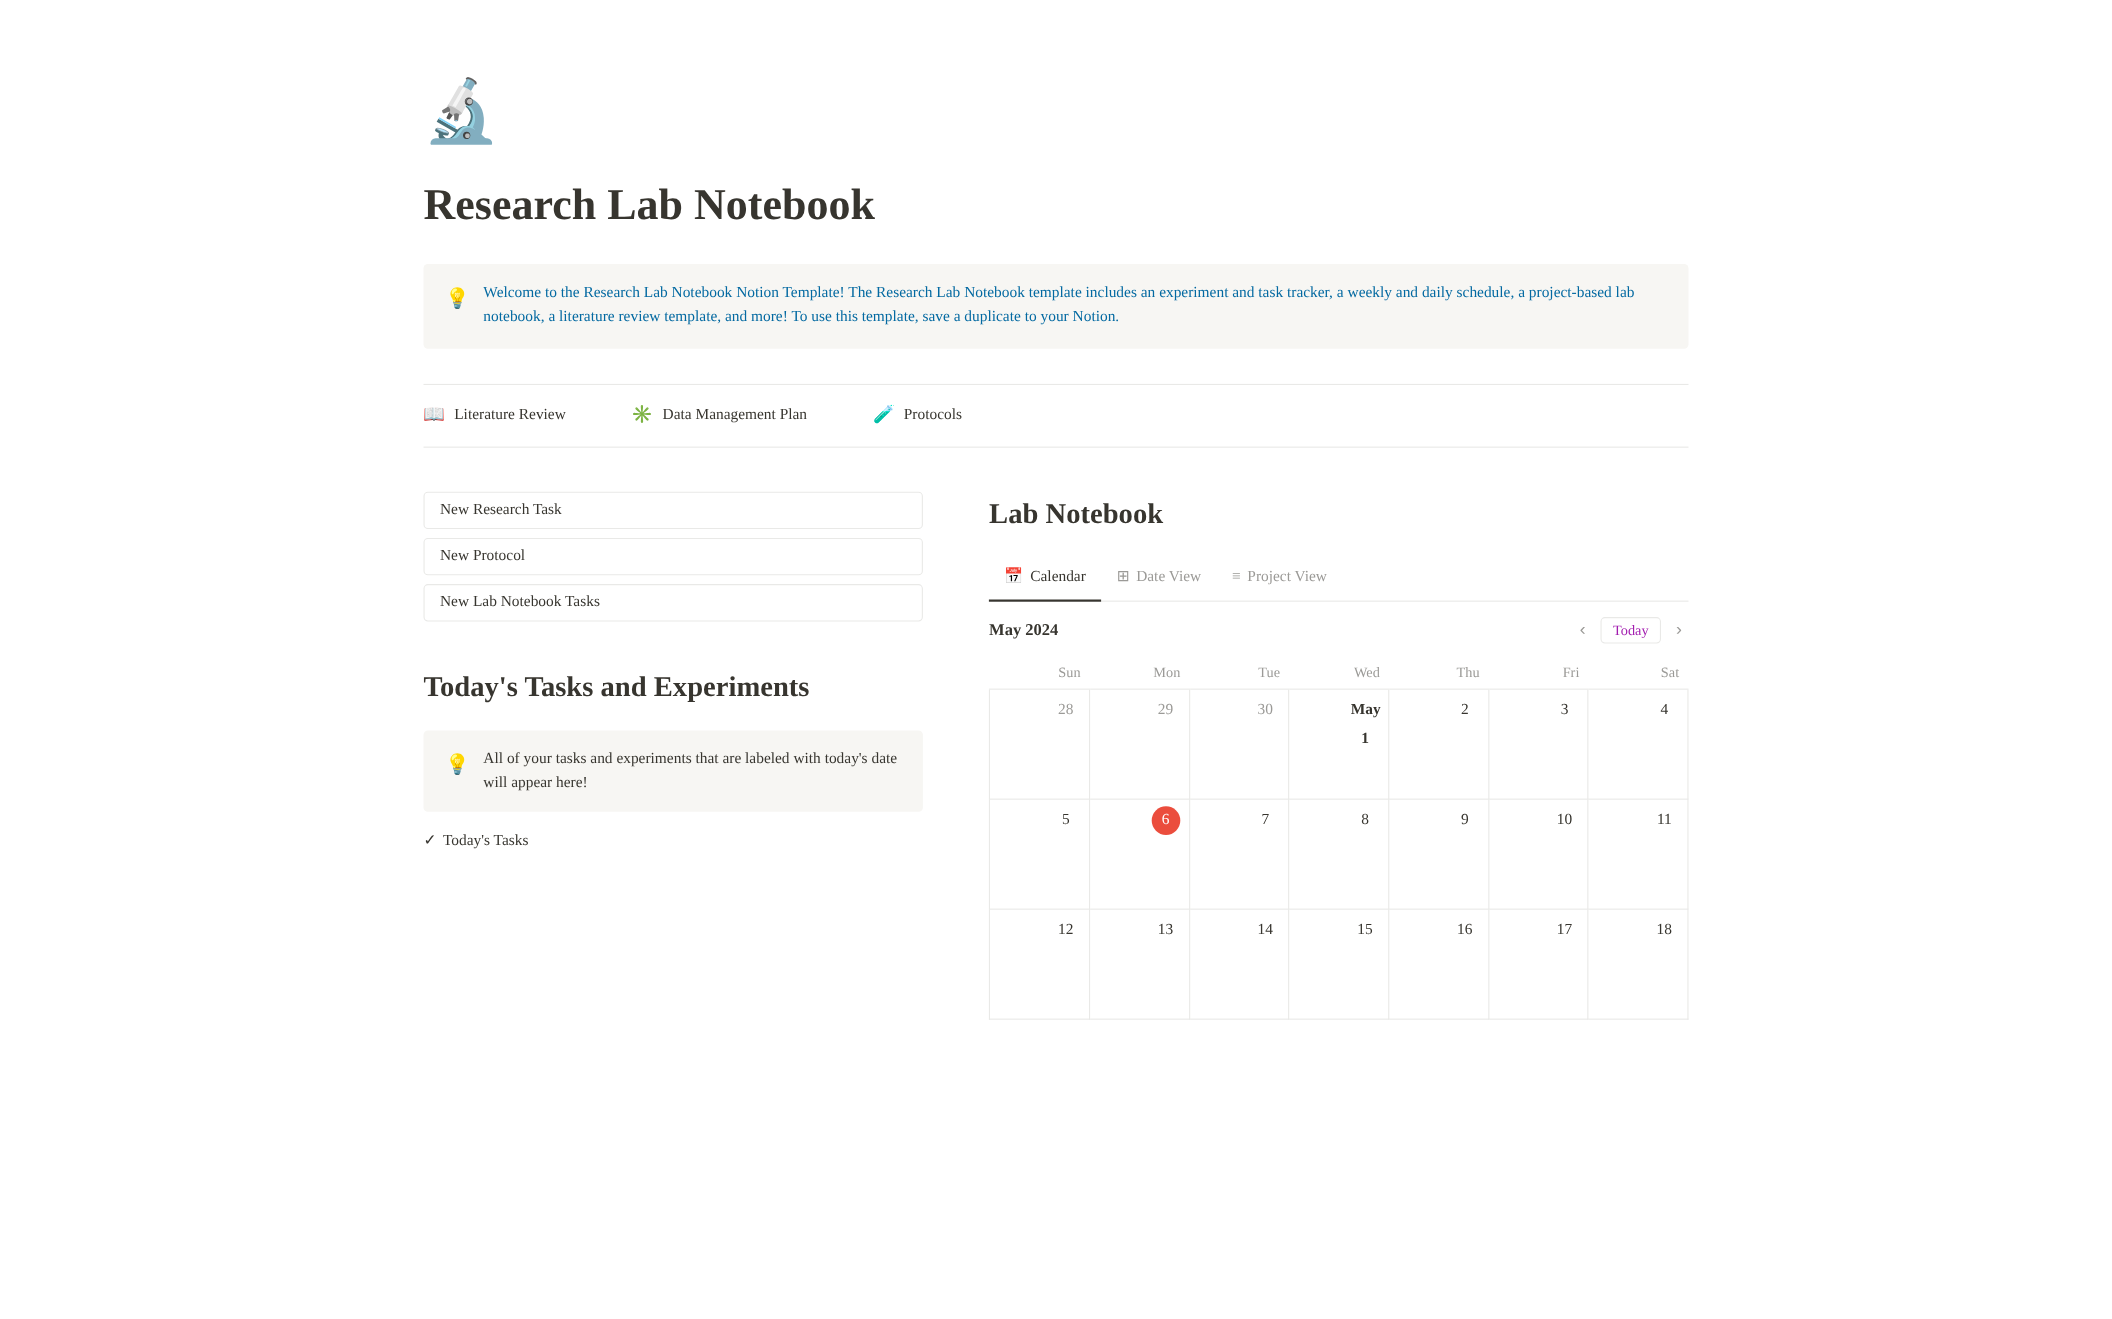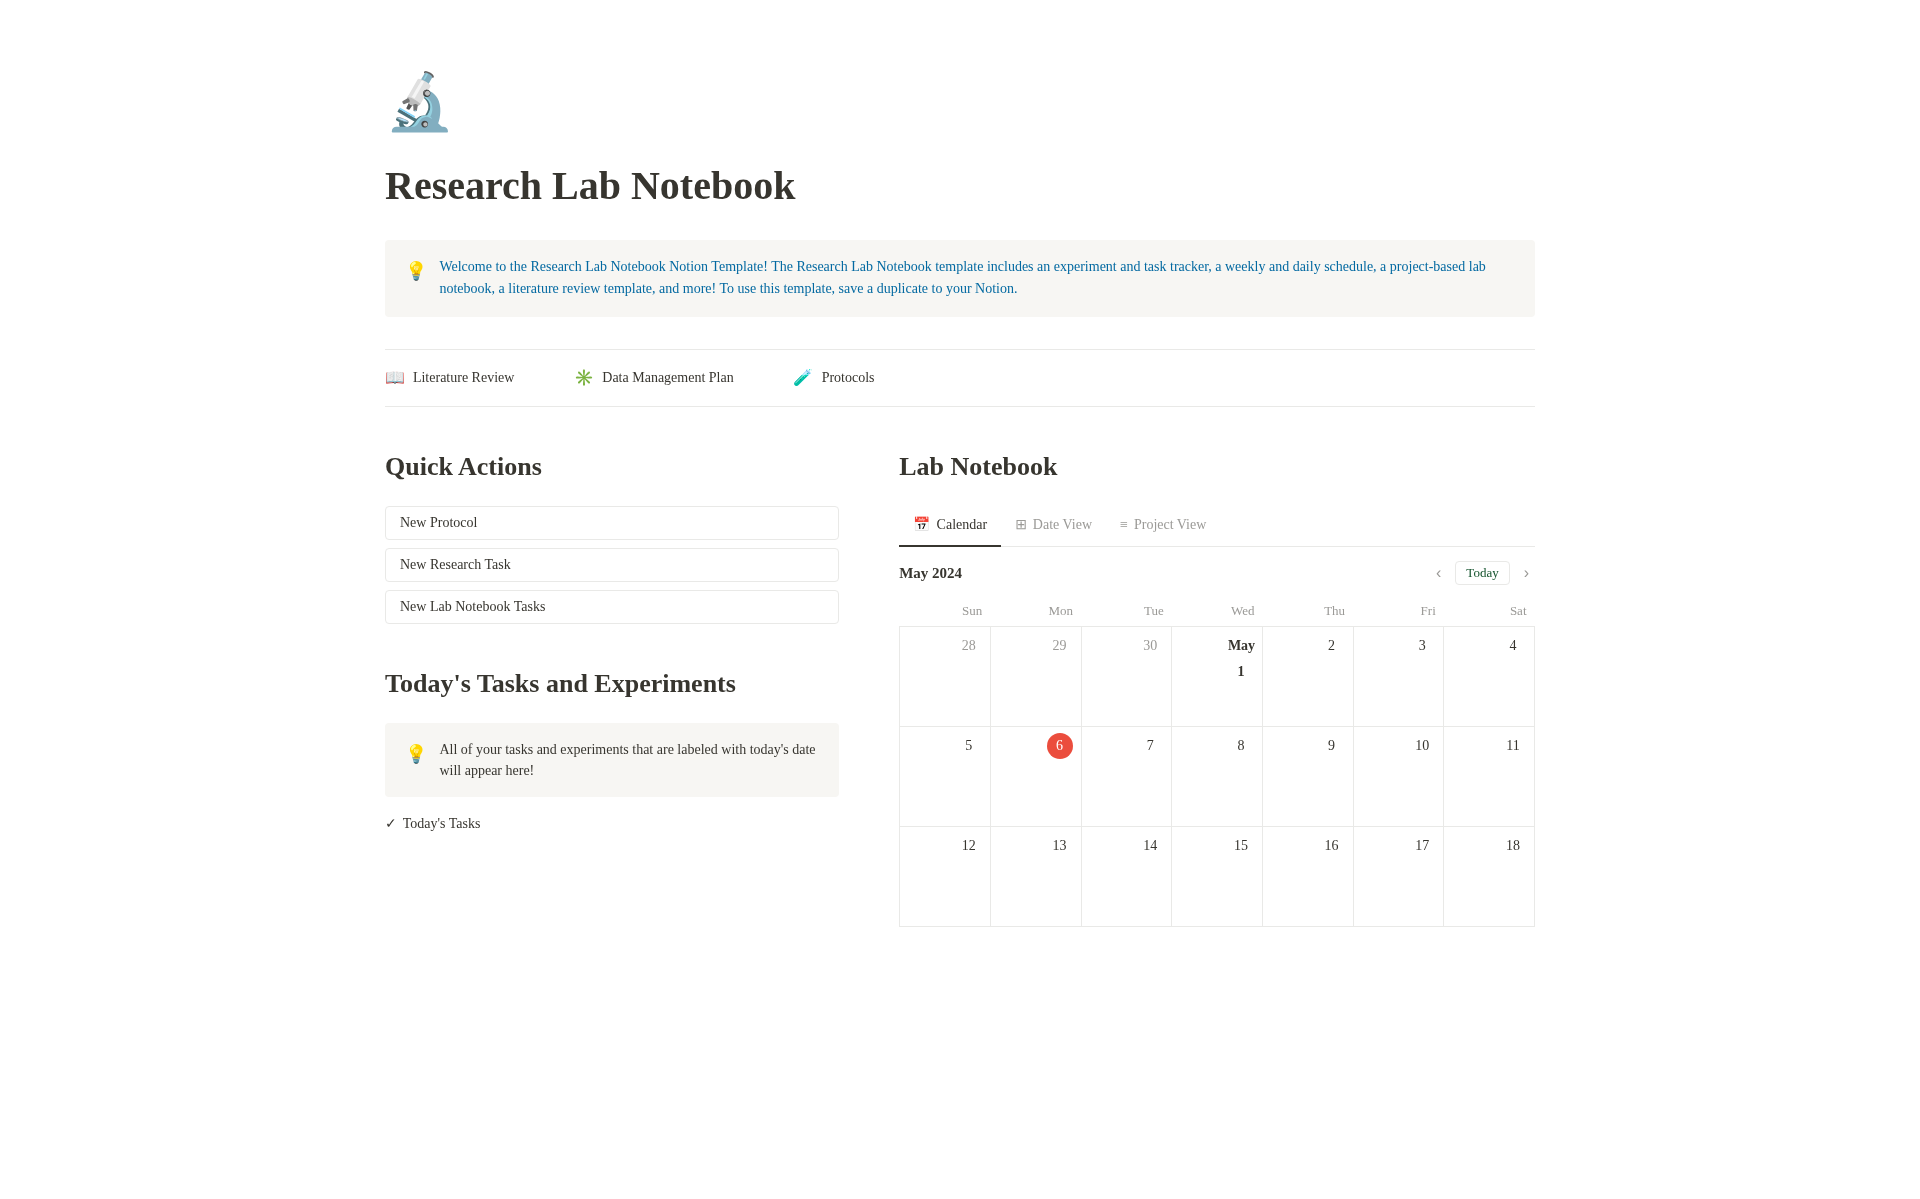--- a/index.html
+++ b/index.html
@@ -169,21 +169,21 @@
       color: #9b9a97;
       font-size: 16px;
       padding: 2px 6px;
     }
     .cal-today-btn {
       background: none;
       border: 1px solid #e9e9e7;
       border-radius: 4px;
       padding: 3px 10px;
       font-size: 13px;
-      color: #14532d;
+      color: #a21caf;
       cursor: pointer;
       font-family: Georgia, serif;
     }
     .calendar-grid {
       width: 100%;
       border-collapse: collapse;
     }
     .calendar-grid th {
       font-size: 13px;
       color: #9b9a97;
@@ -252,24 +252,23 @@
     <a class="nav-link">
       <span class="nav-icon">🧪</span>
       <span>Protocols</span>
     </a>
   </div>
 
   <div class="two-col-layout">
 
     <div>
 
-      <h2 class="section-title">Quick Actions</h2>
       <div>
+        <button class="quick-action-btn">New Research Task</button>
         <button class="quick-action-btn">New Protocol</button>
-        <button class="quick-action-btn">New Research Task</button>
         <button class="quick-action-btn">New Lab Notebook Tasks</button>
       </div>
 
       <div class="today-tasks-section">
         <h2 class="section-title">Today's Tasks and Experiments</h2>
         <div class="today-callout">
           <span class="callout-icon">💡</span>
           <span class="today-callout-text">All of your tasks and experiments that are labeled with today's date will appear here!</span>
         </div>
         <div class="today-tasks-link">

